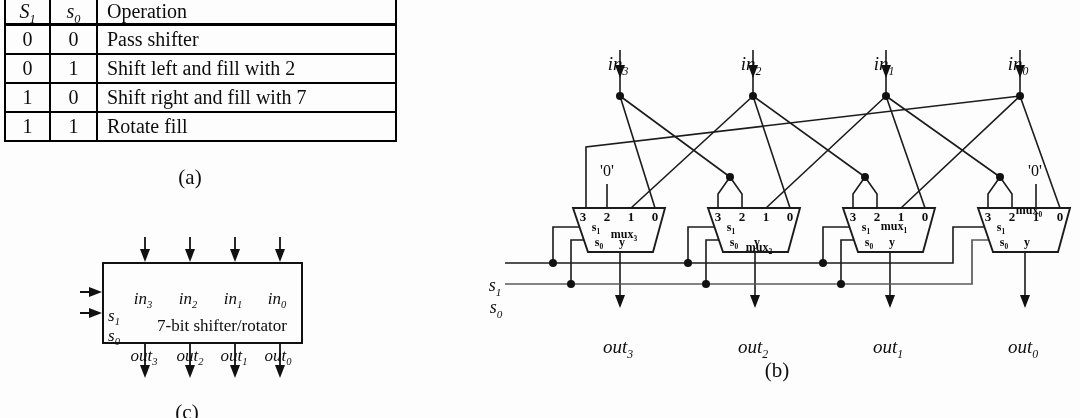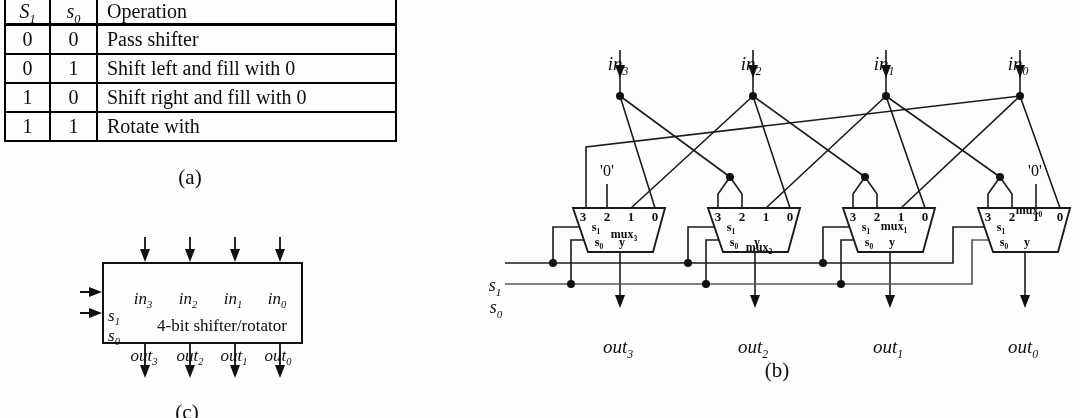--- a/index.html
+++ b/index.html
@@ -127,44 +127,44 @@
       <td class="op">Operation</td>
     </tr>
     <tr>
       <td class="c">0</td>
       <td class="c2">0</td>
       <td class="op">Pass shifter</td>
     </tr>
     <tr>
       <td class="c">0</td>
       <td class="c2">1</td>
-      <td class="op">Shift left and fill with 0</td>
+      <td class="op">Shift left and fill with 2</td>
     </tr>
     <tr>
       <td class="c">1</td>
       <td class="c2">0</td>
-      <td class="op">Shift right and fill with 0</td>
+      <td class="op">Shift right and fill with 7</td>
     </tr>
     <tr>
       <td class="c">1</td>
       <td class="c2">1</td>
-      <td class="op">Rotate with</td>
+      <td class="op">Rotate fill</td>
     </tr>
   </tbody>
     </table>
   <div class="cap" style="left:190px;top:167px;">(a)</div>
 
   <div id="blockbox"></div>
   <div class="lab bd" style="left:143px;top:266px;"><span>in</span><sub>3</sub></div>
   <div class="lab bd" style="left:188px;top:266px;"><span>in</span><sub>2</sub></div>
   <div class="lab bd" style="left:233px;top:266px;"><span>in</span><sub>1</sub></div>
   <div class="lab bd" style="left:277px;top:266px;"><span>in</span><sub>0</sub></div>
   <div class="lab bd" style="left:114px;top:283px;"><span>s</span><sub>1</sub></div>
   <div class="lab bd" style="left:114px;top:303px;"><span>s</span><sub>0</sub></div>
-  <div class="lab bd roman" style="left:222px;top:293px;">4-bit shifter/rotator</div>
+  <div class="lab bd roman" style="left:222px;top:293px;">7-bit shifter/rotator</div>
   <div class="lab bd" style="left:144px;top:323px;"><span>out</span><sub>3</sub></div>
   <div class="lab bd" style="left:190px;top:323px;"><span>out</span><sub>2</sub></div>
   <div class="lab bd" style="left:234px;top:323px;"><span>out</span><sub>1</sub></div>
   <div class="lab bd" style="left:278px;top:323px;"><span>out</span><sub>0</sub></div>
   <div class="cap" style="left:187px;top:402px;">(c)</div>
 
   <div class="lab" style="left:618px;top:30px;"><span>in</span><sub>3</sub></div>
   <div class="lab" style="left:751px;top:30px;"><span>in</span><sub>2</sub></div>
   <div class="lab" style="left:884px;top:30px;"><span>in</span><sub>1</sub></div>
   <div class="lab" style="left:1018px;top:30px;"><span>in</span><sub>0</sub></div>

